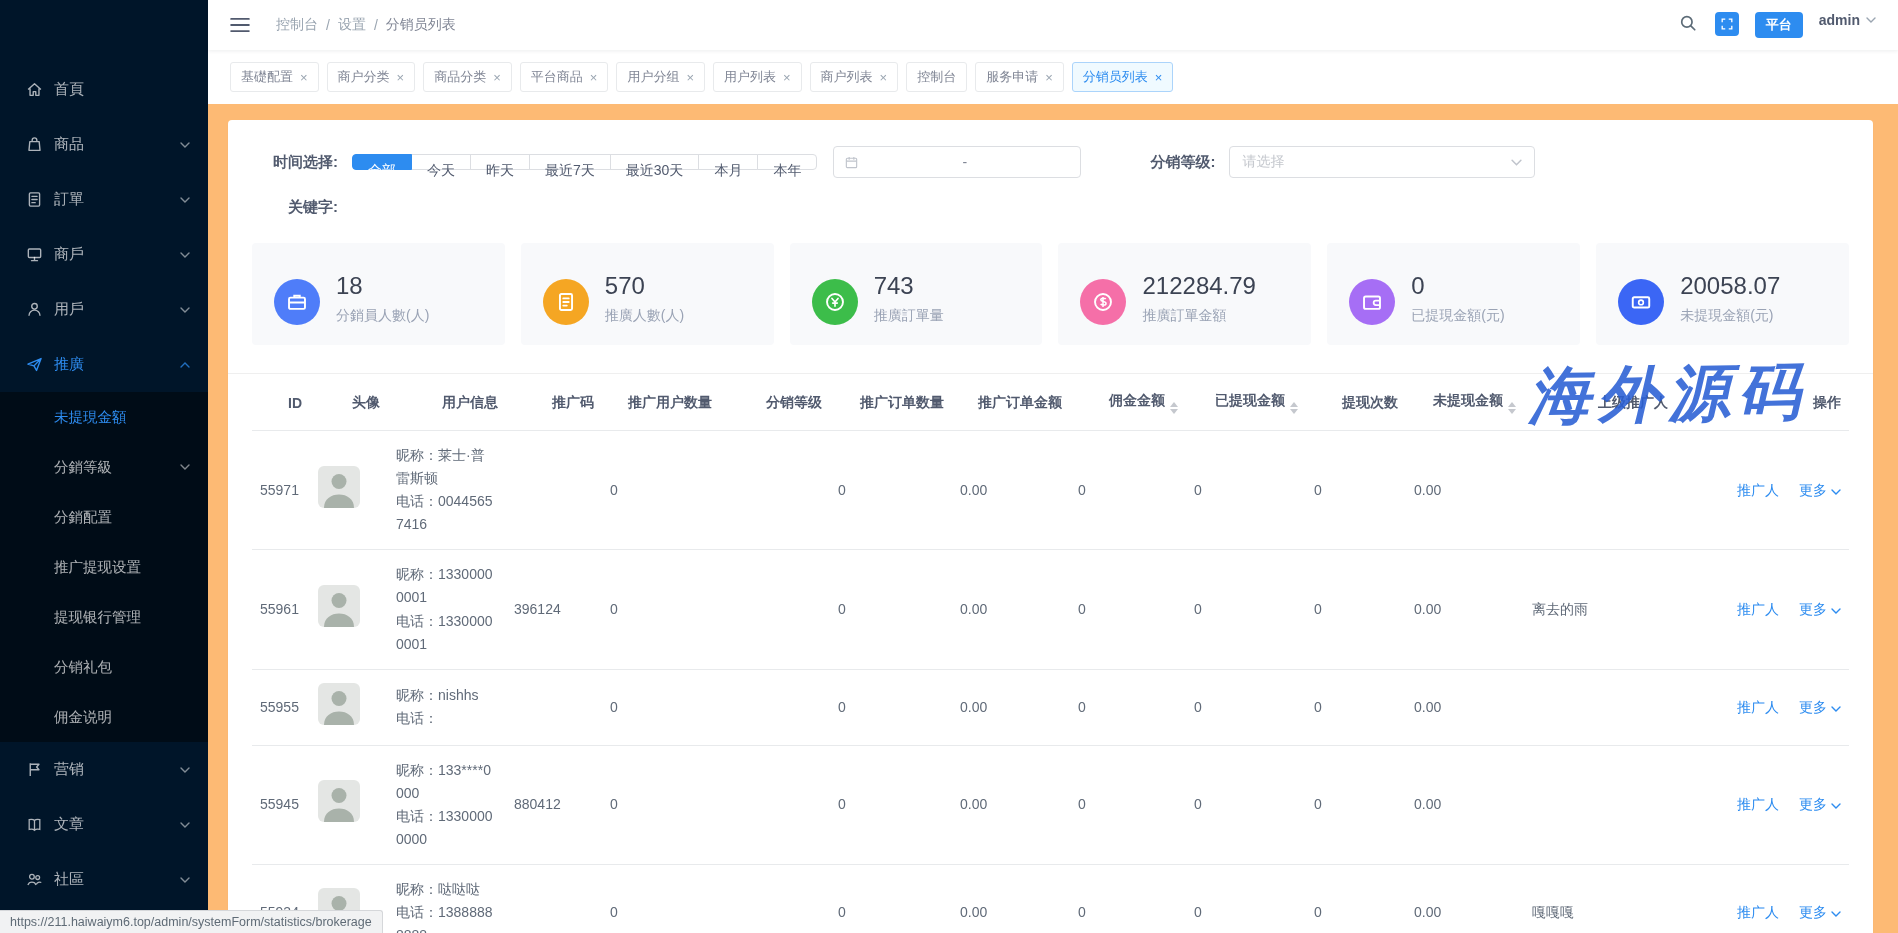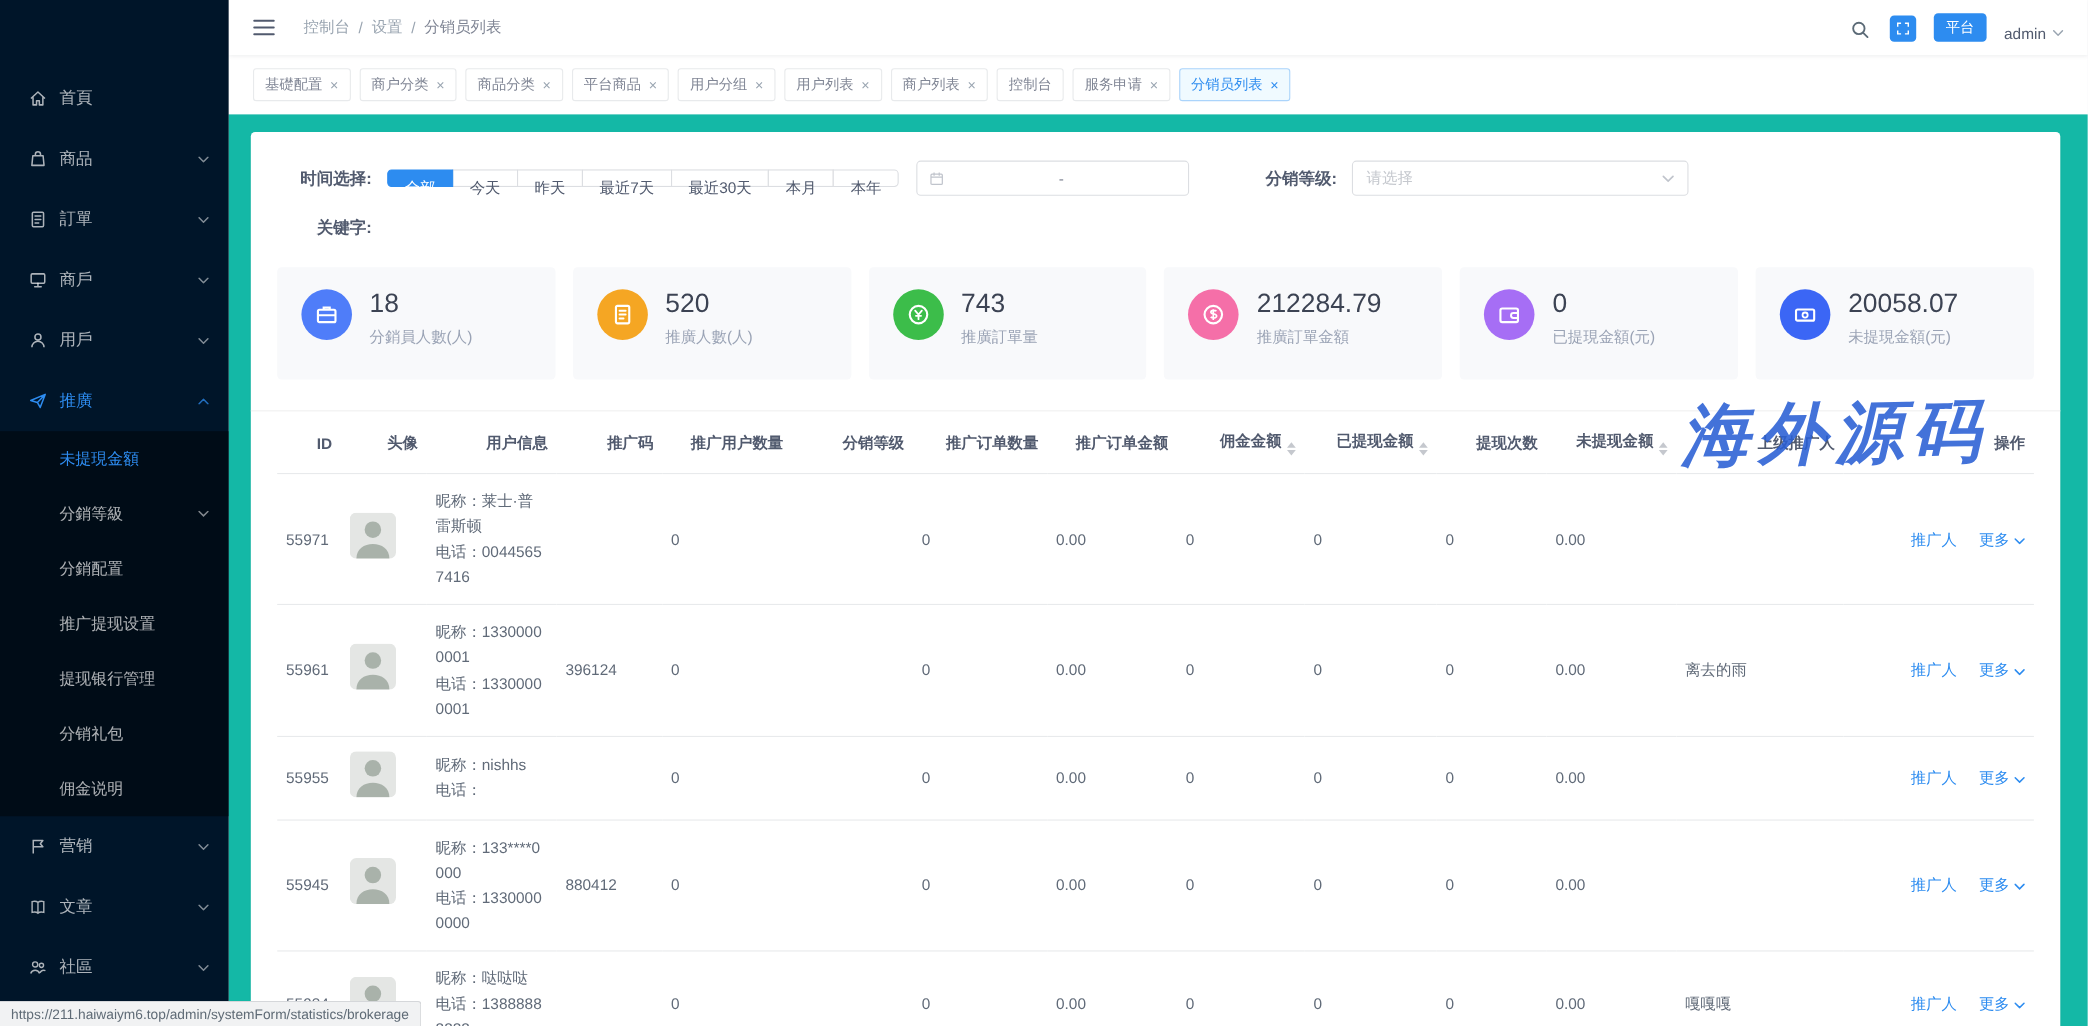--- a/index.html
+++ b/index.html
@@ -20,38 +20,38 @@
   .sub-item .mlabel { flex:1; }
   .sub-item.active { color:#2d8cf0; }
   .sub-item .chev { display:inline-flex; opacity:.75; }
 
   
   .main { flex:1; display:flex; flex-direction:column; min-width:0; }
   .topbar { height:50px; background:#fff; display:flex; align-items:center; padding:0 22px; box-shadow:0 1px 4px rgba(0,21,41,.08); position:relative; z-index:5; }
   .hamburger { width:20px; height:18px; display:inline-flex; cursor:pointer; margin-right:26px; }
   .breadcrumb { display:flex; align-items:center; font-size:14px; color:#9aa5b1; gap:8px; }
   .breadcrumb .crumb.last { color:#808695; }
-  .topbar-right { margin-left:auto; display:flex; align-items:flex-end; gap:16px; }
+  .topbar-right { margin-left:auto; display:flex; align-items:flex-start; gap:16px;font-weight:bold; }
   .icon-btn { width:22px; height:22px; display:inline-flex; align-items:center; justify-content:center; color:#5c6b77; cursor:pointer; }
   .icon-btn svg { width:18px; height:18px; }
   .fs-btn { width:24px; height:24px; background:#2d8cf0; border-radius:4px; display:inline-flex; align-items:center; justify-content:center; cursor:pointer; }
   .fs-btn svg { width:14px; height:14px; }
   .platform-badge { background:#2d8cf0; color:#fff; font-size:13px; padding:4px 11px; border-radius:4px; cursor:pointer; }
   .admin-wrap { display:flex; align-items:center; gap:6px; color:#515a6e; font-size:14px; cursor:pointer; }
   .admin-wrap .chev { color:#9aa5b1; display:inline-flex; }
 
   
   .tabbar { background:#fff; padding:12px 22px 12px 22px; display:flex; gap:8px; align-items:center; }
   .tab { border:1px solid #e8eaec; background:#fff; border-radius:3px; font-size:13px; color:#808695; padding:5px 10px; display:inline-flex; align-items:center; gap:7px; cursor:pointer; white-space:nowrap; }
   .tab .close { font-size:13px; color:#9aa5b1; line-height:1; cursor:pointer; }
   .tab.active { color:#2d8cf0; border-color:#abd4fb; background:#f0faff; }
   .tab.active .close { color:#2d8cf0; }
 
   
-  .content { flex:1; background:#14b8a6; padding:16px 25px 0 20px; overflow:hidden; position:relative; }
+  .content { flex:1; background:#fdba74; padding:16px 25px 0 20px; overflow:hidden; position:relative; }
   .card { background:#fff; border-radius:4px; padding:26px 24px 0 24px; min-height:1100px; box-shadow:0 1px 2px rgba(0,0,0,.03); }
 
   .filter-row { display:flex; align-items:center; margin-bottom:20px; }
   .f-label { width:86px; text-align:right; margin-right:14px; font-size:15px; font-weight:bold; color:#515a6e; white-space:nowrap; }
   .btn-group { display:inline-flex; }
   .tbtn { height:16px; line-height:30px; padding:0 15px; border:1px solid #dcdee2; background:#fff; color:#515a6e; font-size:14px; margin-left:-1px; cursor:pointer; position:relative; }
   .tbtn:first-child { border-radius:4px 0 0 4px; margin-left:0; }
   .tbtn:last-child { border-radius:0 4px 4px 0; }
   .tbtn.active { background:#2d8cf0; border-color:#2d8cf0; color:#fff; z-index:1; }
   .date-range { width:248px; height:32px; border:1px solid #dcdee2; border-radius:4px; background:#fff; display:flex; align-items:center; padding:0 10px; margin-left:16px; color:#c5c8ce; cursor:text; }
@@ -62,21 +62,21 @@
   .select-box .ph { flex:1; color:#c5c8ce; font-size:14px; }
   .select-box .chev { color:#c0c4cc; display:inline-flex; }
   .kw-wrap { display:flex; }
   .kw-input { width:258px; height:32px; border:1px solid #dcdee2; border-right:none; border-radius:4px 0 0 4px; padding:0 12px; font-size:14px; color:#515a6e; outline:none; }
   .kw-input::placeholder { color:#c5c8ce; }
   .kw-btn { width:46px; height:32px; background:#2d8cf0; border:none; border-radius:0 4px 4px 0; display:inline-flex; align-items:center; justify-content:center; color:#fff; cursor:pointer; }
   .kw-btn svg { width:17px; height:17px; }
 
   
   .stats-row { display:flex; gap:16px; margin:26px 0 28px 0; }
-  .stat-card { flex:1; background:#f8f9fb; border-radius:4px; padding:20px 22px; display:flex; align-items:flex-start; gap:16px; height:102px; }
+  .stat-card { flex:1; background:#f8f9fb; border-radius:4px; padding:20px 22px; display:flex; align-items:flex-end; gap:16px; height:102px; }
   .stat-ic { width:46px; height:46px; min-width:46px; border-radius:50%; display:flex; align-items:center; justify-content:center; }
   .stat-ic svg { width:22px; height:22px; }
   .stat-val { font-size:24px; color:#3c4353; }
   .stat-lab { font-size:14px; color:#9aa3b5; margin-top:7px; }
 
   .divider { border:none; border-top:1px solid #efefef; margin:0 -24px; }
 
   
   table { width:100%; border-collapse:collapse; table-layout:fixed; }
   th { text-align:right; font-size:14px; color:#515a6e; font-weight:bold; padding:18px 8px 16px 8px; white-space:nowrap; overflow:hidden; }
@@ -388,21 +388,21 @@
      </span>
    </div>
           <div class="stat-card">
      <span class="stat-ic" style="background:#f5a623">
               <svg viewBox="0 0 16 16">
                 <rect x="3.6" y="2.2" width="8.8" height="11.6" rx="1" fill="none" stroke="#fff" stroke-width="1.4"></rect>
                 <path d="M6 5.4h4M6 8h4M6 10.6h2.6" stroke="#fff" stroke-width="1.3" stroke-linecap="round"></path>
               </svg>
             </span>
      <span>
-       <div class="stat-val">520</div>
+       <div class="stat-val">570</div>
        <div class="stat-lab">推廣人數(人)</div>
      </span>
    </div>
           <div class="stat-card">
      <span class="stat-ic" style="background:#3cbd4a">
               <svg viewBox="0 0 16 16">
                 <circle cx="8" cy="8" r="5.8" fill="none" stroke="#fff" stroke-width="1.4"></circle>
                 <path d="M5.8 5.4L8 8l2.2-2.6M8 8v3M6.3 8.8h3.4" stroke="#fff" stroke-width="1.2" fill="none" stroke-linecap="round"></path>
               </svg>
             </span>

